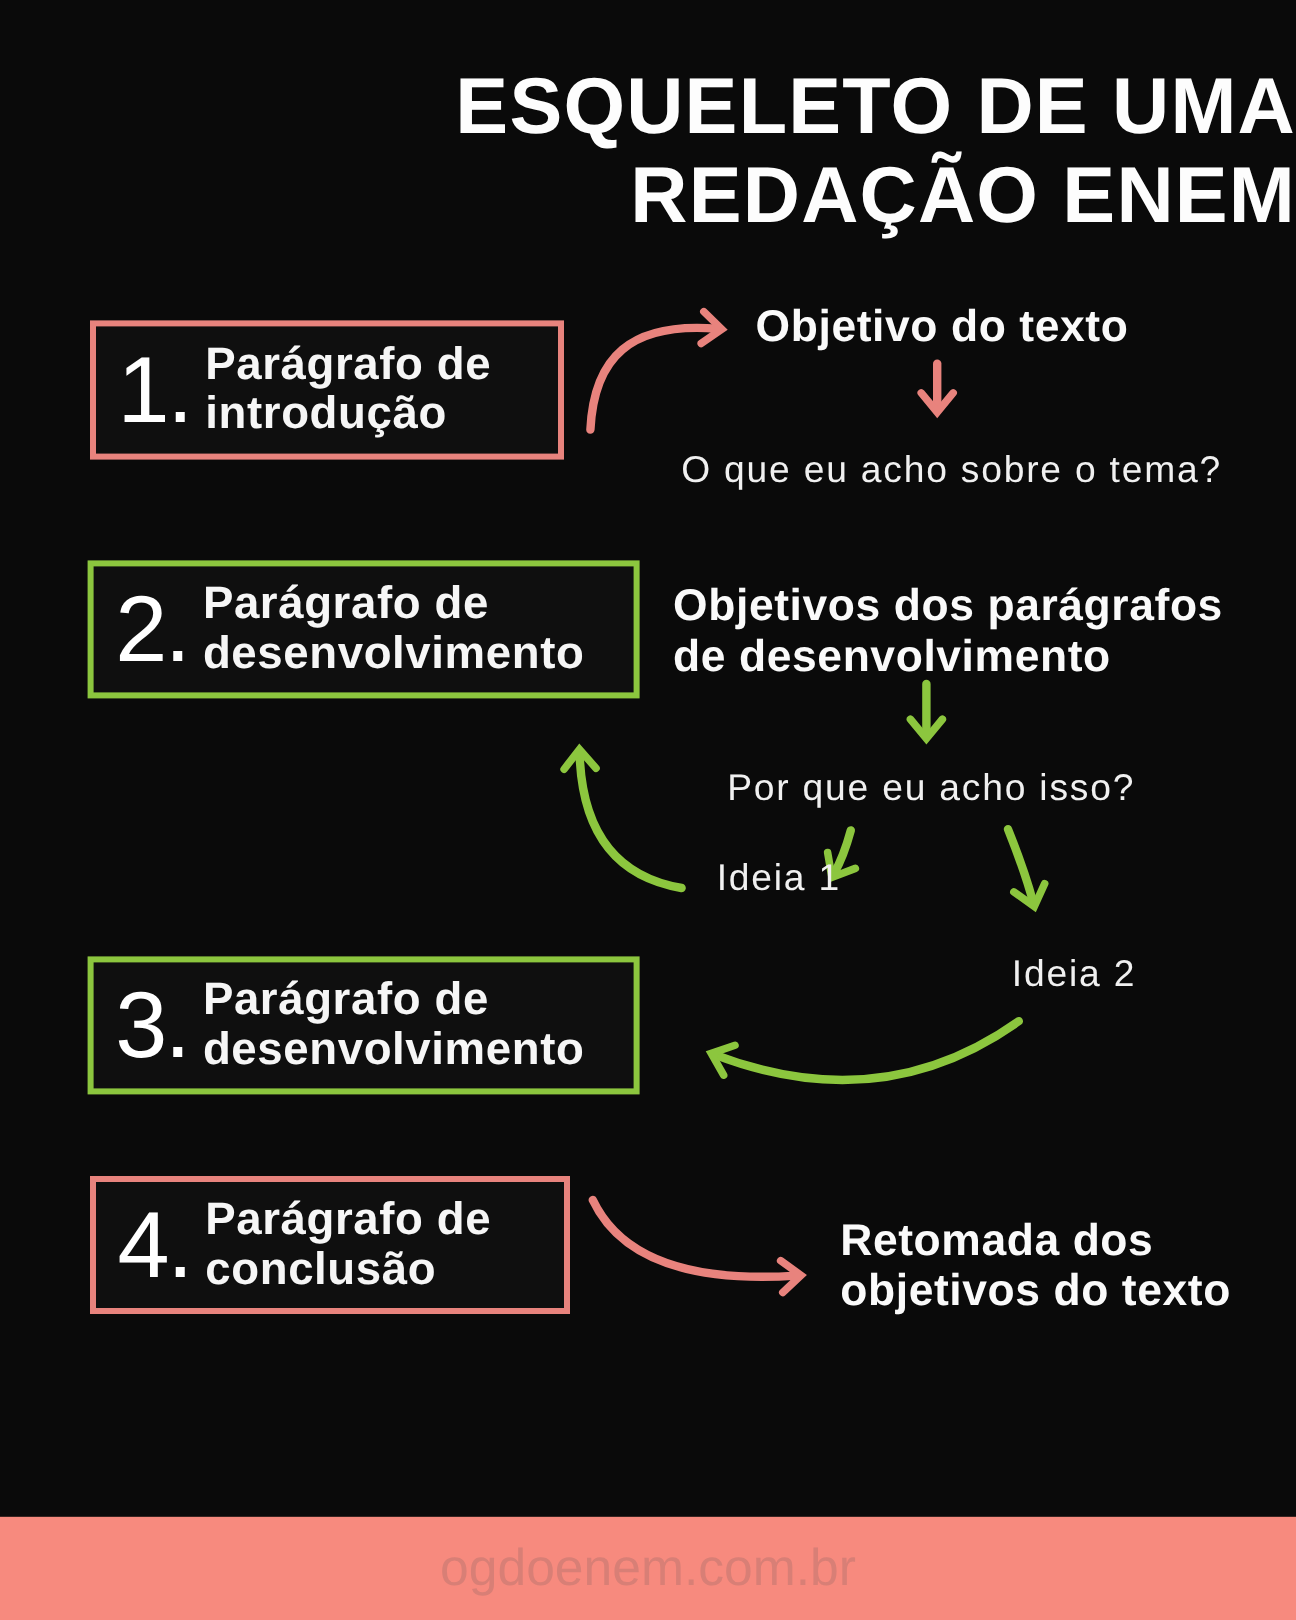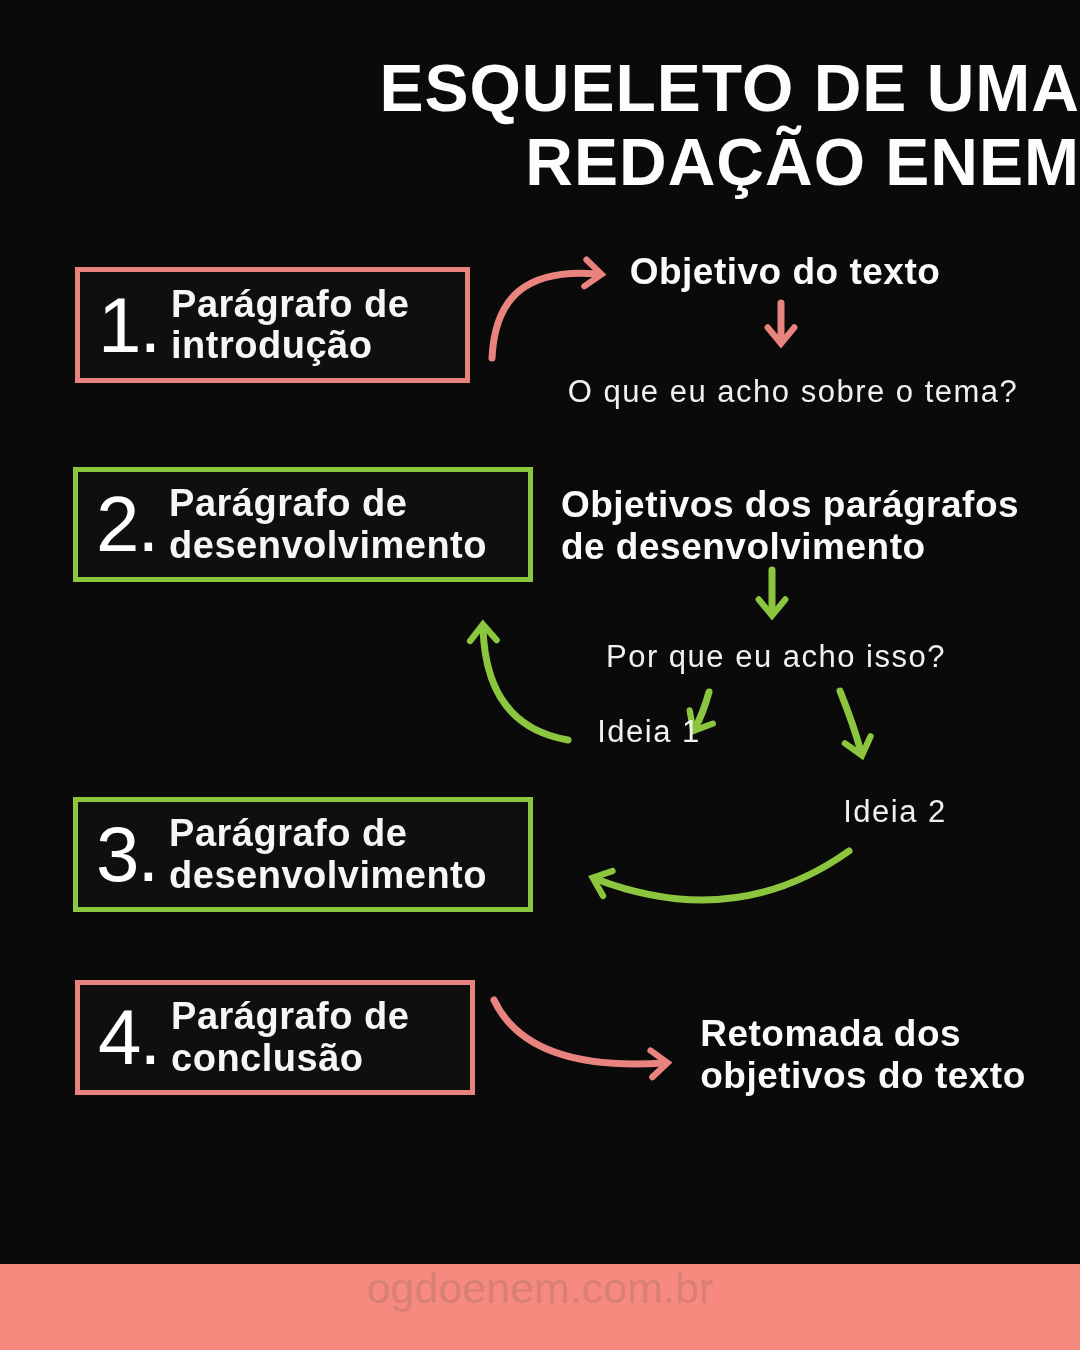--- a/index.html
+++ b/index.html
@@ -38,21 +38,21 @@
   }
   .ann{
     position:absolute; transform:translate(-50%,-50%); z-index:2;
     color:#fafafa; white-space:nowrap;
   }
   .ann-bold{font-weight:700; font-size:37px; line-height:1.14; letter-spacing:0.5px;}
   .ann-light{font-weight:300; font-size:31px; letter-spacing:1.5px; color:#f0f0f0;}
   .footer{
     position:absolute; left:0; right:0; bottom:0; height:86px; z-index:3;
     background:var(--footer_bg);
-    display:flex; align-items:flex-start; justify-content:center;
+    display:flex; align-items:center; justify-content:center;
     white-space:nowrap; overflow:hidden;
     font-size:43px; font-weight:400;
   }
   .footer-faded{color:var(--footer_faded);}
   .footer-main{color:var(--footer_text); font-weight:500;}
 </style>
 </head>
 <body>
 
 <div class="canvas">

